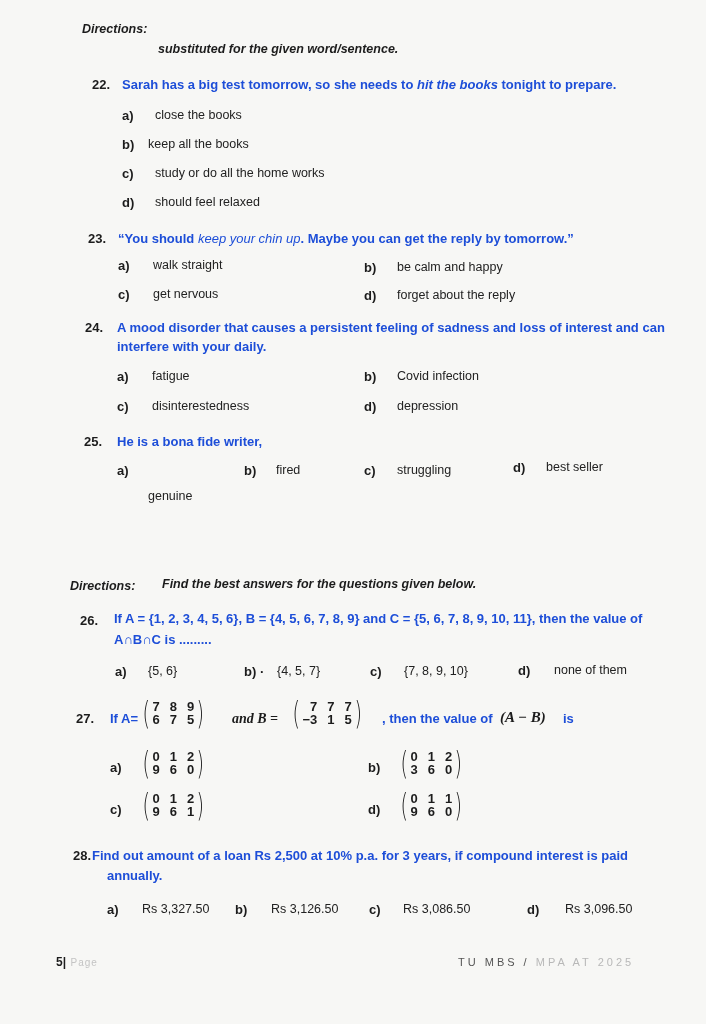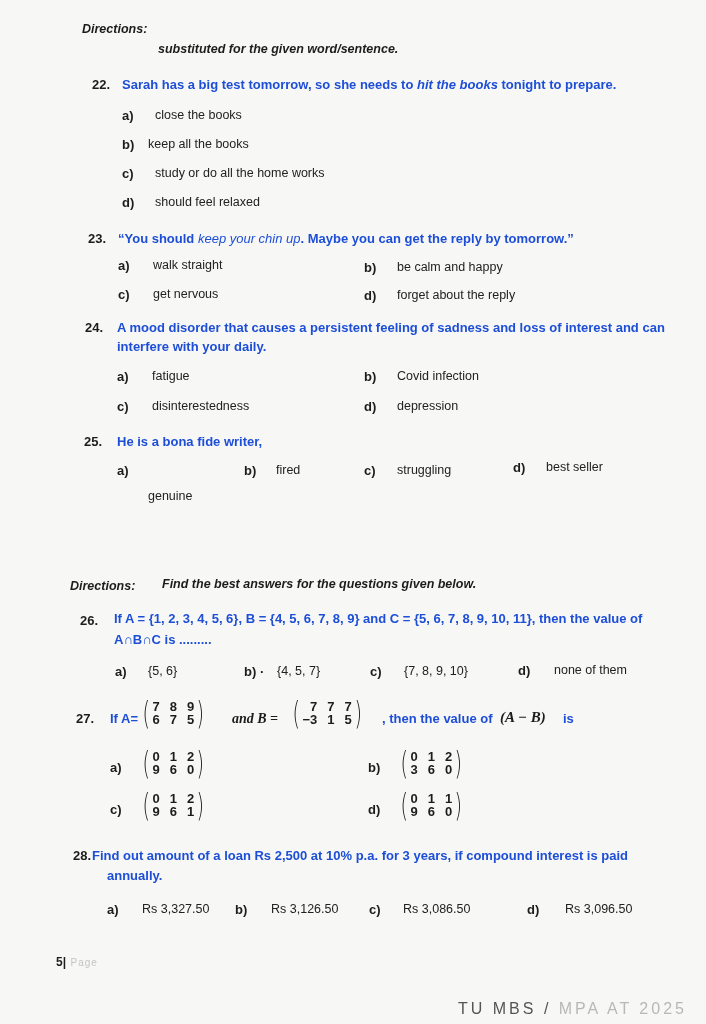--- a/index.html
+++ b/index.html
@@ -31,21 +31,21 @@
     font-weight: 200; transform: scaleX(0.6); display: inline-block;
   }
   .mgrid {
     display: grid; grid-template-columns: repeat(3, auto);
     column-gap: 10px; row-gap: 0px;
     font-size: 13px; line-height: 13px; font-weight: bold;
   }
   .mgrid span { text-align: right; }
   .footer-page { font-size: 12px; font-weight: bold; }
   .footer-page-word { font-size: 10px; color: #c4c4c4; letter-spacing: 1px; }
-  .footer-title { font-size: 16px; letter-spacing: 3px; color: #555; margin-top: 44px; }
+  .footer-title { font-size: 11px; letter-spacing: 3px; color: #555; }
   .footer-title .faded { color: #b8b8b8; }
 </style>
 </head>
 <body>
 
 <div class="page">
 
   <div class="abs dir-label" style="left:82px;top:22px;">Directions:</div>
   <div class="abs dir-text" style="left:158px;top:42px;">substituted for the given word/sentence.</div>
 

